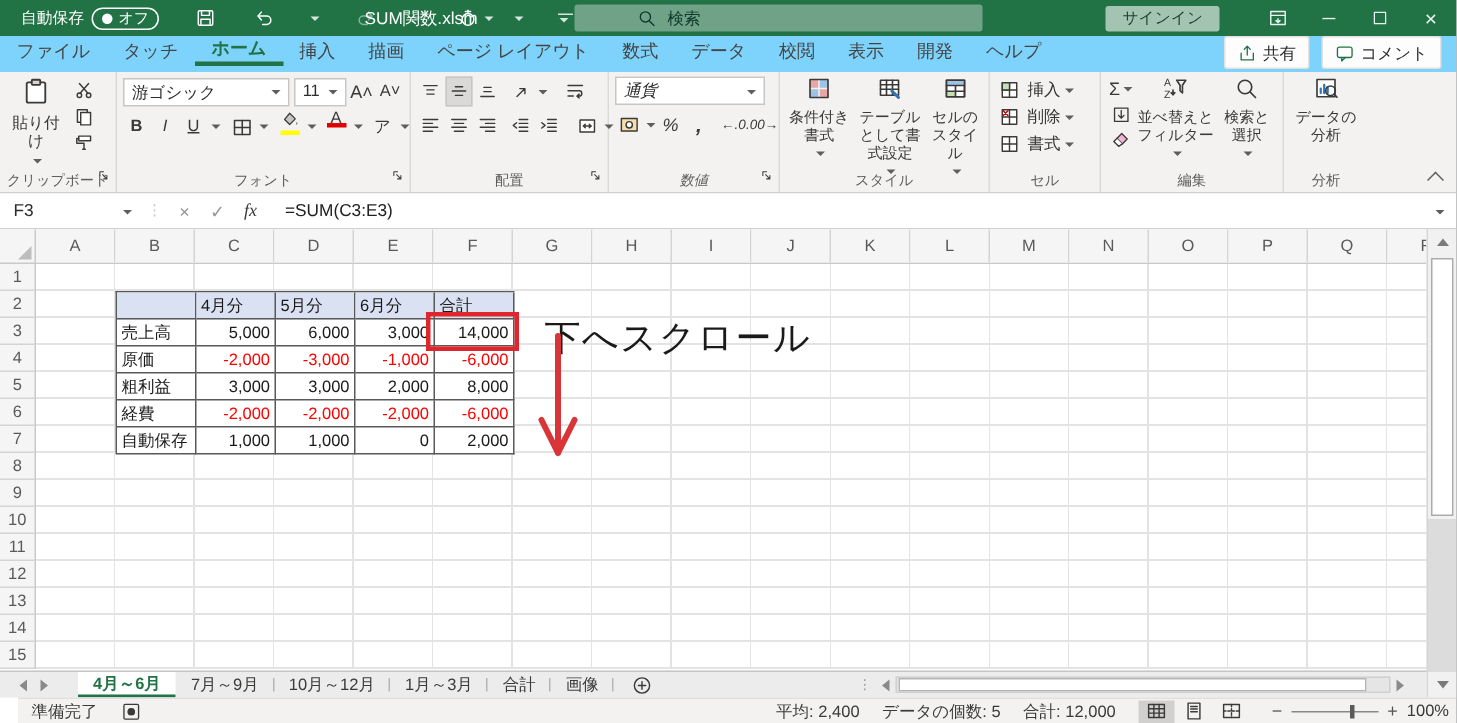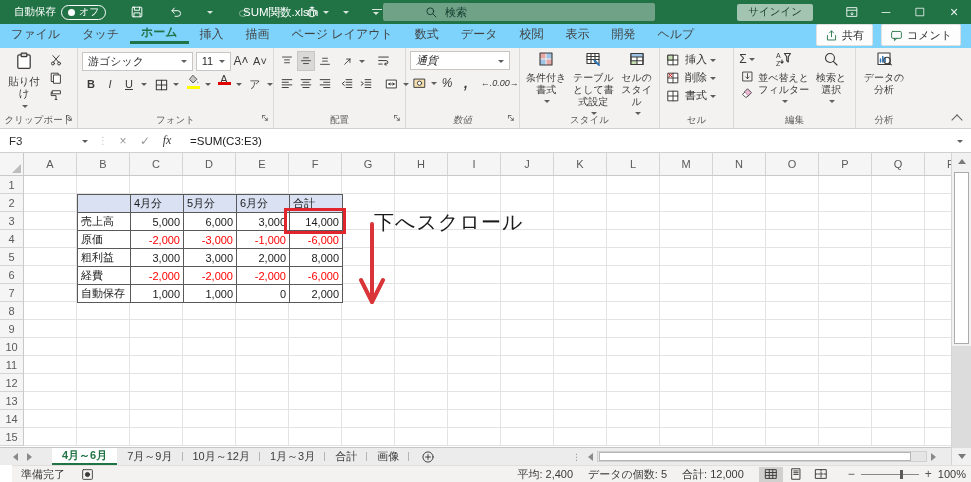--- a/index.html
+++ b/index.html
@@ -74,21 +74,21 @@
   .cells{position:absolute;left:24px;top:23px;width:927px;height:270px;
     background-image:repeating-linear-gradient(to right,transparent 0 52px,#E3E3E3 52px 53px),
                      repeating-linear-gradient(to bottom,transparent 0 17px,#E3E3E3 17px 18px);}
   .xtable{position:absolute;left:53px;top:18px;display:grid;grid-template-columns:repeat(5,53px);grid-auto-rows:18px;
           border-top:1px solid #595959;border-left:1px solid #595959;background:#fff;font-size:11px;}
   .xcell{border-right:1px solid #595959;border-bottom:1px solid #595959;box-sizing:border-box;display:flex;align-items:center;padding:0 3px;color:#1a1a1a;}
   .xcell.hdr{background:#D9E1F2;}
   .xcell.num{justify-content:flex-end;}
   .xcell.neg{color:#FF0000;}
   .redbox{position:absolute;left:260px;top:32px;width:62px;height:26px;border:3px solid #E0262C;box-sizing:border-box;}
-  .annottext{position:absolute;left:350px;top:33px;font-size:20px;color:#1a1a1a;letter-spacing:1px;white-space:nowrap;}
+  .annottext{position:absolute;left:339px;top:33px;font-size:24px;color:#1a1a1a;letter-spacing:1px;white-space:nowrap;}
   .annotarrow{position:absolute;left:328px;top:44px;}
 
   
   .vscroll{position:absolute;left:951px;top:153px;width:20px;height:312px;background:#F1F1F1;border-left:1px solid #D5D5D5;box-sizing:border-box;}
   .vs-up{position:absolute;top:0;left:0;right:0;height:17px;display:flex;align-items:center;justify-content:center;}
   .tri-up{width:0;height:0;border:4px solid transparent;border-bottom:5px solid #7a7a7a;margin-top:-4px;}
   .vs-thumb{position:absolute;top:19px;left:2px;right:2px;height:172px;background:#fff;border:1px solid #ABABAB;box-sizing:border-box;}
   .vs-track{position:absolute;top:193px;left:0;right:0;bottom:17px;background:#DCDCDC;}
   .vs-down{position:absolute;bottom:0;left:0;right:0;height:17px;display:flex;align-items:center;justify-content:center;background:#F1F1F1;}
   .tri-down{width:0;height:0;border:4px solid transparent;border-top:5px solid #7a7a7a;margin-bottom:-4px;}

